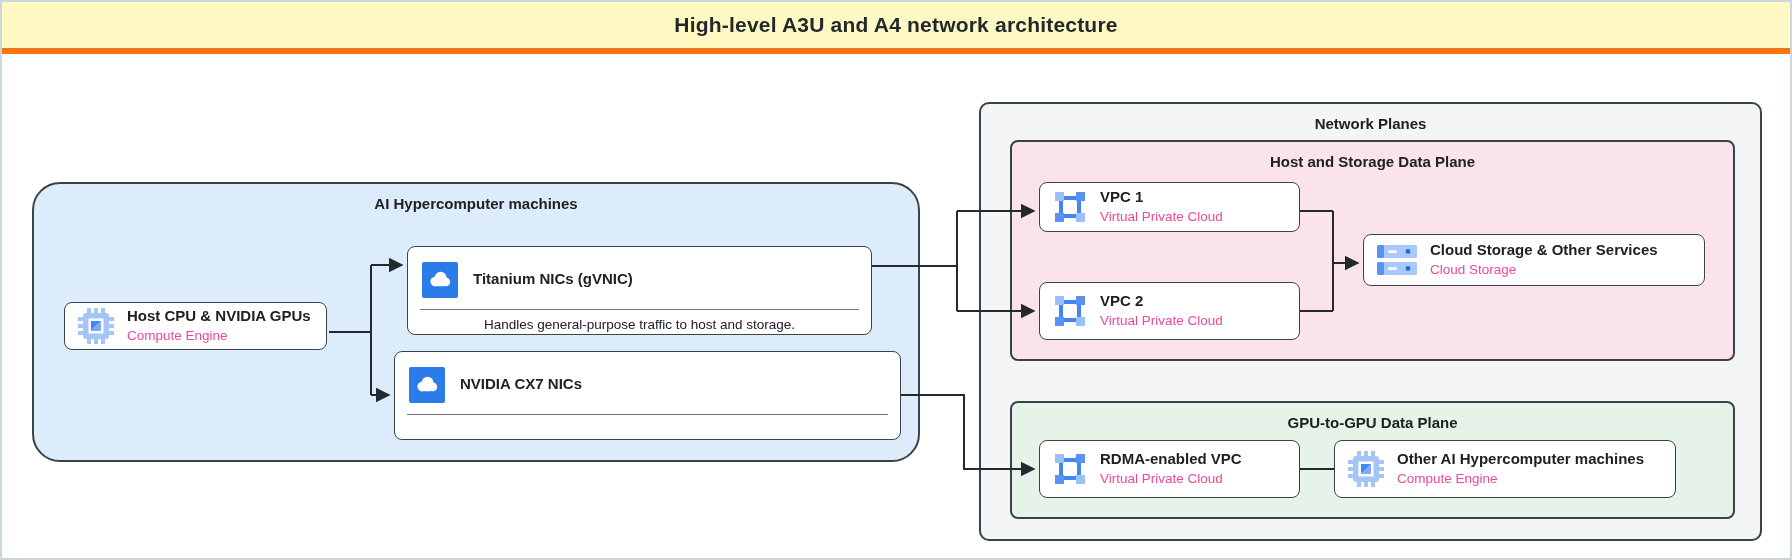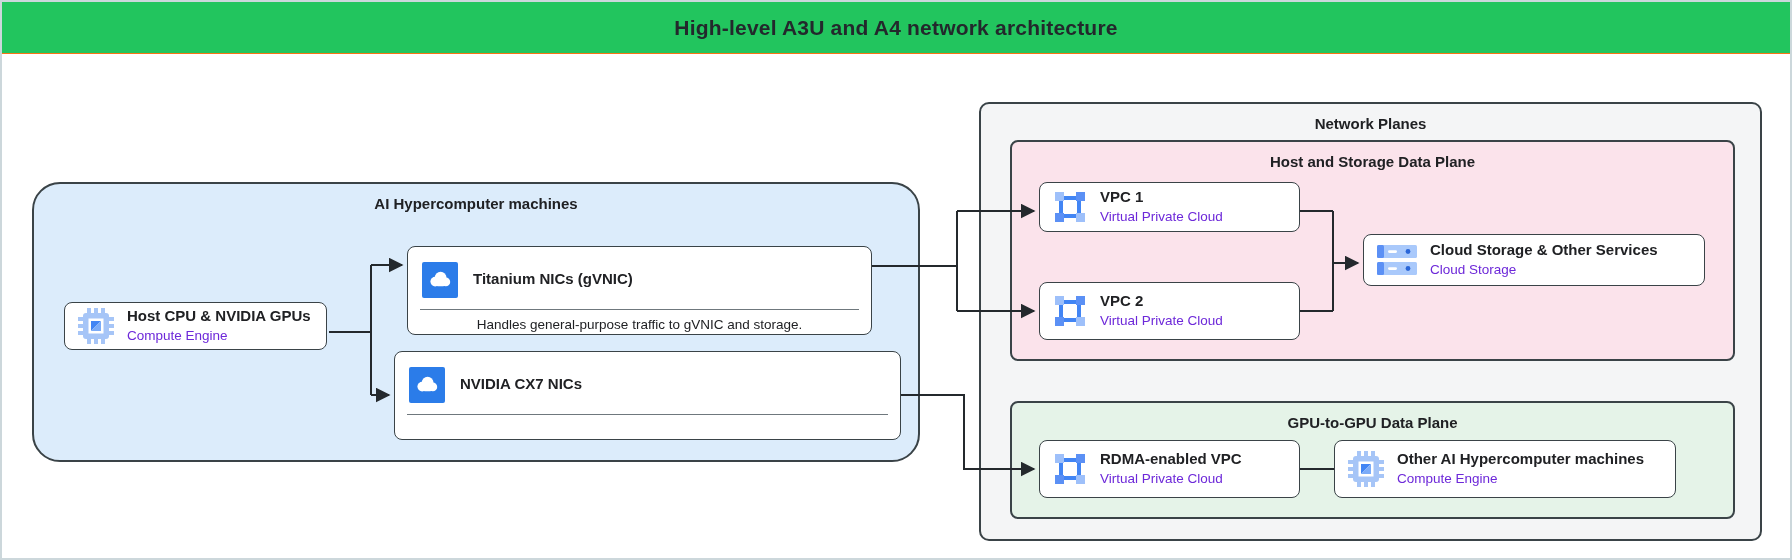--- a/index.html
+++ b/index.html
@@ -3,21 +3,21 @@
 <meta charset="utf-8">
 <style>
   html,body { margin:0; padding:0; background:#fff; }
   .canvas {
     position:relative; width:1792px; height:560px; box-sizing:border-box;
     background:#ffffff; border:2px solid #ccd7db; overflow:hidden;
     font-family:"Liberation Sans", sans-serif;
   }
   .header {
     position:absolute; left:0; top:0; width:100%; height:52px;
-    background:#22c55e; border-bottom:1px solid #f97316;
+    background:#fef9c3; border-bottom:6px solid #f97316;
     display:flex; align-items:center; justify-content:center; box-sizing:border-box;
   }
   .header-title { font-size:21px; font-weight:700; color:#23282c; letter-spacing:.2px; }
 
   .container {
     position:absolute; border:2px solid #3a4347; border-radius:10px; box-sizing:border-box;
   }
   .container-title {
     position:absolute; top:11px; left:0; right:0; text-align:center;
     font-size:15px; font-weight:700; color:#202124;
@@ -41,21 +41,21 @@
   .nic-node {
     position:absolute; background:#fff; border:1.6px solid #3a4347; border-radius:8px; box-sizing:border-box;
   }
   #titanium-node { left:405px; top:220px; width:465px; height:89px;margin-top:24px; }
   #cx7-node      { left:392px; top:349px; width:507px; height:89px; }
   .nic-head { display:flex; align-items:center; gap:15px; height:45px; padding:10px 14px 0 14px; }
   .nic-divider { border:none; border-top:1.6px solid #6f787d; margin:7px 12px 0 12px; }
   .nic-desc { text-align:center; margin-top:7px; font-size:13.5px; color:#202124; }
 
   .node-title { font-size:15px; font-weight:700; color:#202124; line-height:1.25; white-space:nowrap; }
-  .node-sub   { font-size:13.5px; font-weight:400; color:#6d28d9; line-height:1.25; margin-top:2px; white-space:nowrap; }
+  .node-sub   { font-size:13.5px; font-weight:400; color:#ec4899; line-height:1.25; margin-top:2px; white-space:nowrap; }
   .icon svg { display:block; }
 
   #connectors { position:absolute; left:0; top:0; pointer-events:none; }
 </style>
 </head>
 <body>
 
 <div class="canvas">
 
   <div class="header">
@@ -144,21 +144,21 @@
             <circle cx="13.2" cy="19.6" r="4.8"></circle>
             <circle cx="18.6" cy="15.6" r="5.9"></circle>
             <circle cx="23.8" cy="19.9" r="4.4"></circle>
             <rect x="13" y="17.5" width="11" height="6.8" rx="3"></rect>
           </g>
         </svg>
       </span>
       <div class="node-title">Titanium NICs (gVNIC)</div>
     </div>
     <hr class="nic-divider">
-    <div class="nic-desc">Handles general-purpose traffic to gVNIC and storage.</div>
+    <div class="nic-desc">Handles general-purpose traffic to host and storage.</div>
   </div>
 
   <div class="nic-node" id="cx7-node">
     <div class="nic-head">
       <span class="icon">
         <svg width="36" height="36" viewBox="0 0 36 36">
           <rect width="36" height="36" rx="2" fill="#2b7ce9"></rect>
           <g fill="#ffffff">
             <circle cx="13.2" cy="19.6" r="4.8"></circle>
             <circle cx="18.6" cy="15.6" r="5.9"></circle>

